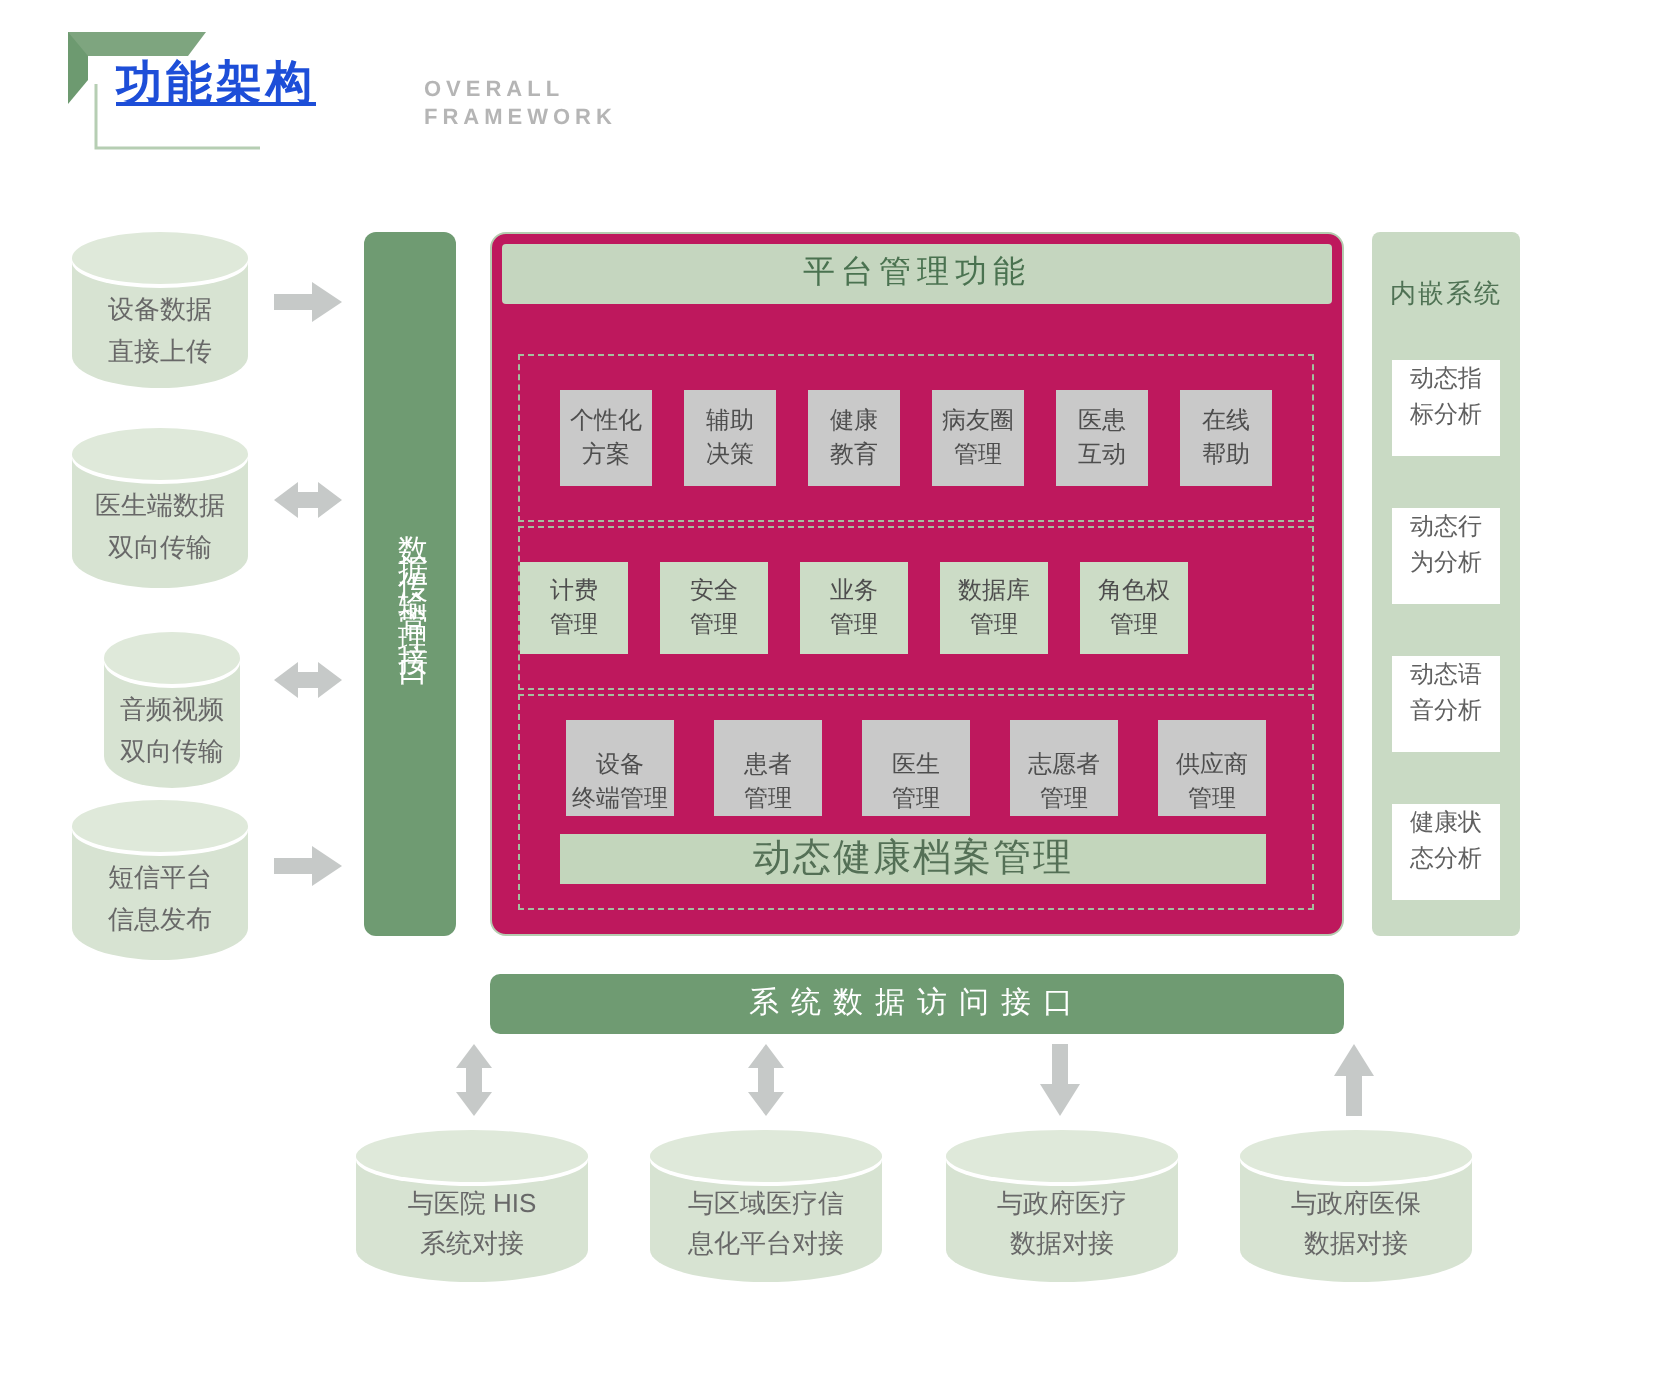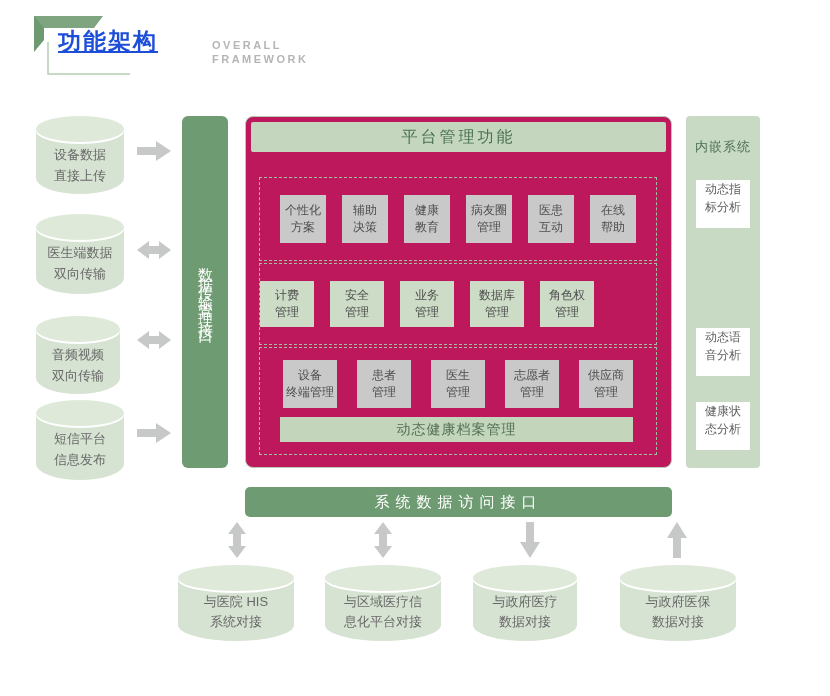--- a/index.html
+++ b/index.html
@@ -64,24 +64,24 @@
     position:absolute;left:0;right:0;top:12px;display:flex;justify-content:center;gap:20px;
   }
   .fbox{
     display:flex;flex-direction:column;justify-content:center;text-align:center;
     font-size:12px;line-height:17px;color:#4e4e4e;
   }
   .fbox-gray{background:#c9c9c9;}
   .fbox-green{background:#ccdcc6;}
   .w46{width:46px;height:48px;}
   .w54{width:54px;height:46px;}
-  .w54h48{width:54px;height:48px;}
+  .w54h48{width:54px;height:48px;justify-content:flex-end;}
   .archive-bar{
     position:absolute;left:20px;right:23px;bottom:12px;height:25px;background:#c3d6bc;
-    text-align:center;line-height:25px;font-size:14px;color:#547056;letter-spacing:1px;
+    text-align:center;line-height:25px;font-size:19px;color:#547056;letter-spacing:1px;
   }
   
   .embedded{
     position:absolute;left:686px;top:116px;width:74px;height:352px;
     background:#c9dac4;border-radius:4px;
   }
   .embedded-title{
     position:absolute;top:22px;left:0;right:0;text-align:center;font-size:13px;
     color:#4f7254;letter-spacing:1px;
   }
@@ -123,21 +123,21 @@
     </div>
   </div>
   <div class="cyl" style="left:36px;top:214px;width:88px;height:80px;">
     <div class="cyl-top"></div>
     <div class="cyl-body"></div>
     <div class="cyl-label">
       <div>医生端数据</div>
       <div>双向传输</div>
     </div>
   </div>
-  <div class="cyl" style="left:36px;top:316px;width:84px;height:78px;">
+  <div class="cyl" style="left:52px;top:316px;width:68px;height:78px;">
     <div class="cyl-top"></div>
     <div class="cyl-body"></div>
     <div class="cyl-label">
       <div>音频视频</div>
       <div>双向传输</div>
     </div>
   </div>
   <div class="cyl" style="left:36px;top:400px;width:88px;height:80px;">
     <div class="cyl-top"></div>
     <div class="cyl-body"></div>
@@ -251,20 +251,24 @@
       <div class="archive-bar">动态健康档案管理</div>
     </div>
   </div>
 
   <div class="embedded">
     <div class="embedded-title">内嵌系统</div>
     <div class="embedded-box eb1">
       <div>动态指</div>
         <div>标分析</div>
     </div>
+    <div class="embedded-box eb2">
+      <div>动态行</div>
+        <div>为分析</div>
+    </div>
     <div class="embedded-box eb3">
       <div>动态语</div>
         <div>音分析</div>
     </div>
     <div class="embedded-box eb4">
       <div>健康状</div>
         <div>态分析</div>
     </div>
   </div>
 
@@ -300,21 +304,21 @@
     </div>
   </div>
   <div class="cyl cyl-big" style="left:325px;top:565px;width:116px;height:76px;">
     <div class="cyl-top"></div>
     <div class="cyl-body"></div>
     <div class="cyl-label">
       <div>与区域医疗信</div>
       <div>息化平台对接</div>
     </div>
   </div>
-  <div class="cyl cyl-big" style="left:473px;top:565px;width:104px;height:76px;">
+  <div class="cyl cyl-big" style="left:473px;top:565px;width:116px;height:76px;">
     <div class="cyl-top"></div>
     <div class="cyl-body"></div>
     <div class="cyl-label">
       <div>与政府医疗</div>
       <div>数据对接</div>
     </div>
   </div>
   <div class="cyl cyl-big" style="left:620px;top:565px;width:116px;height:76px;">
     <div class="cyl-top"></div>
     <div class="cyl-body"></div>

